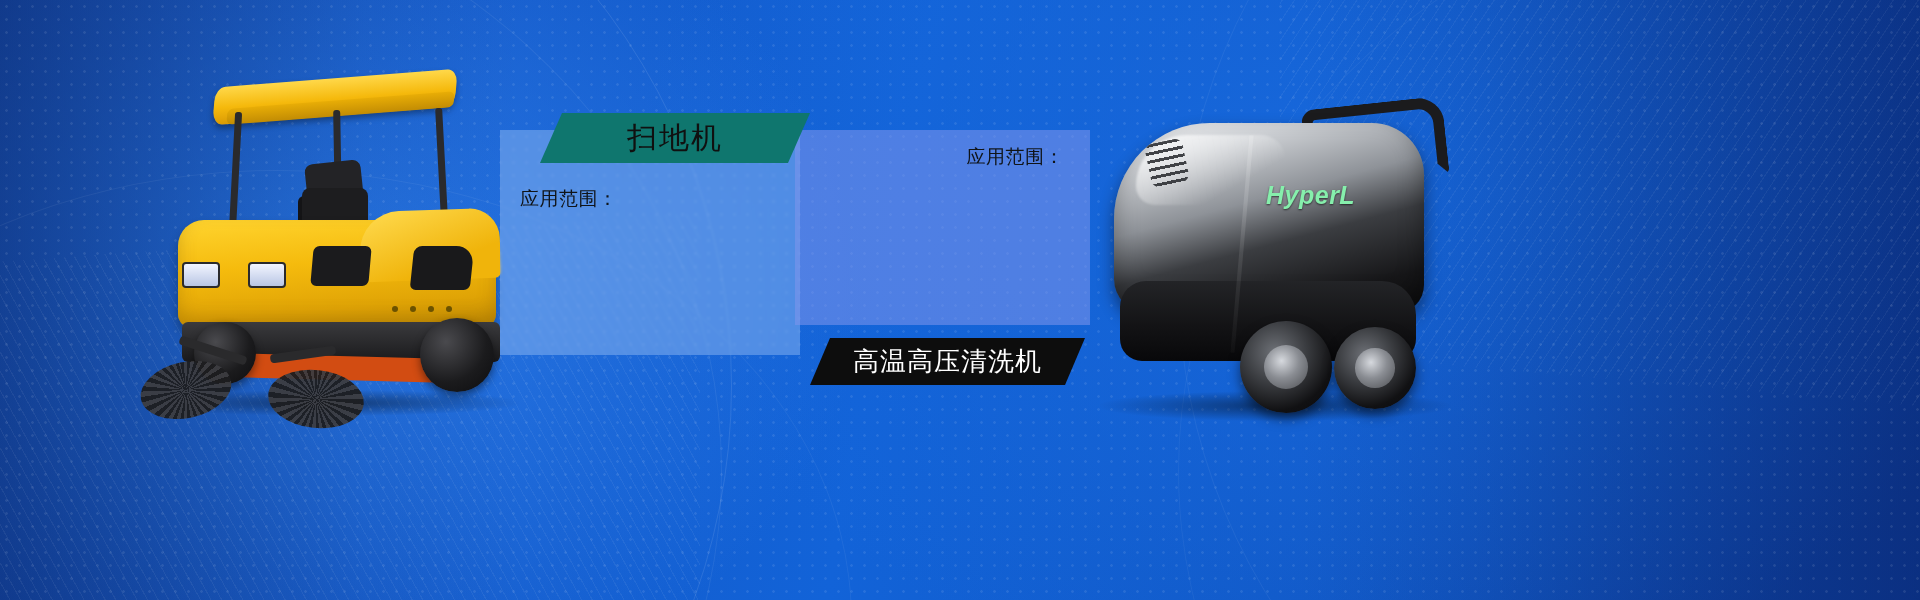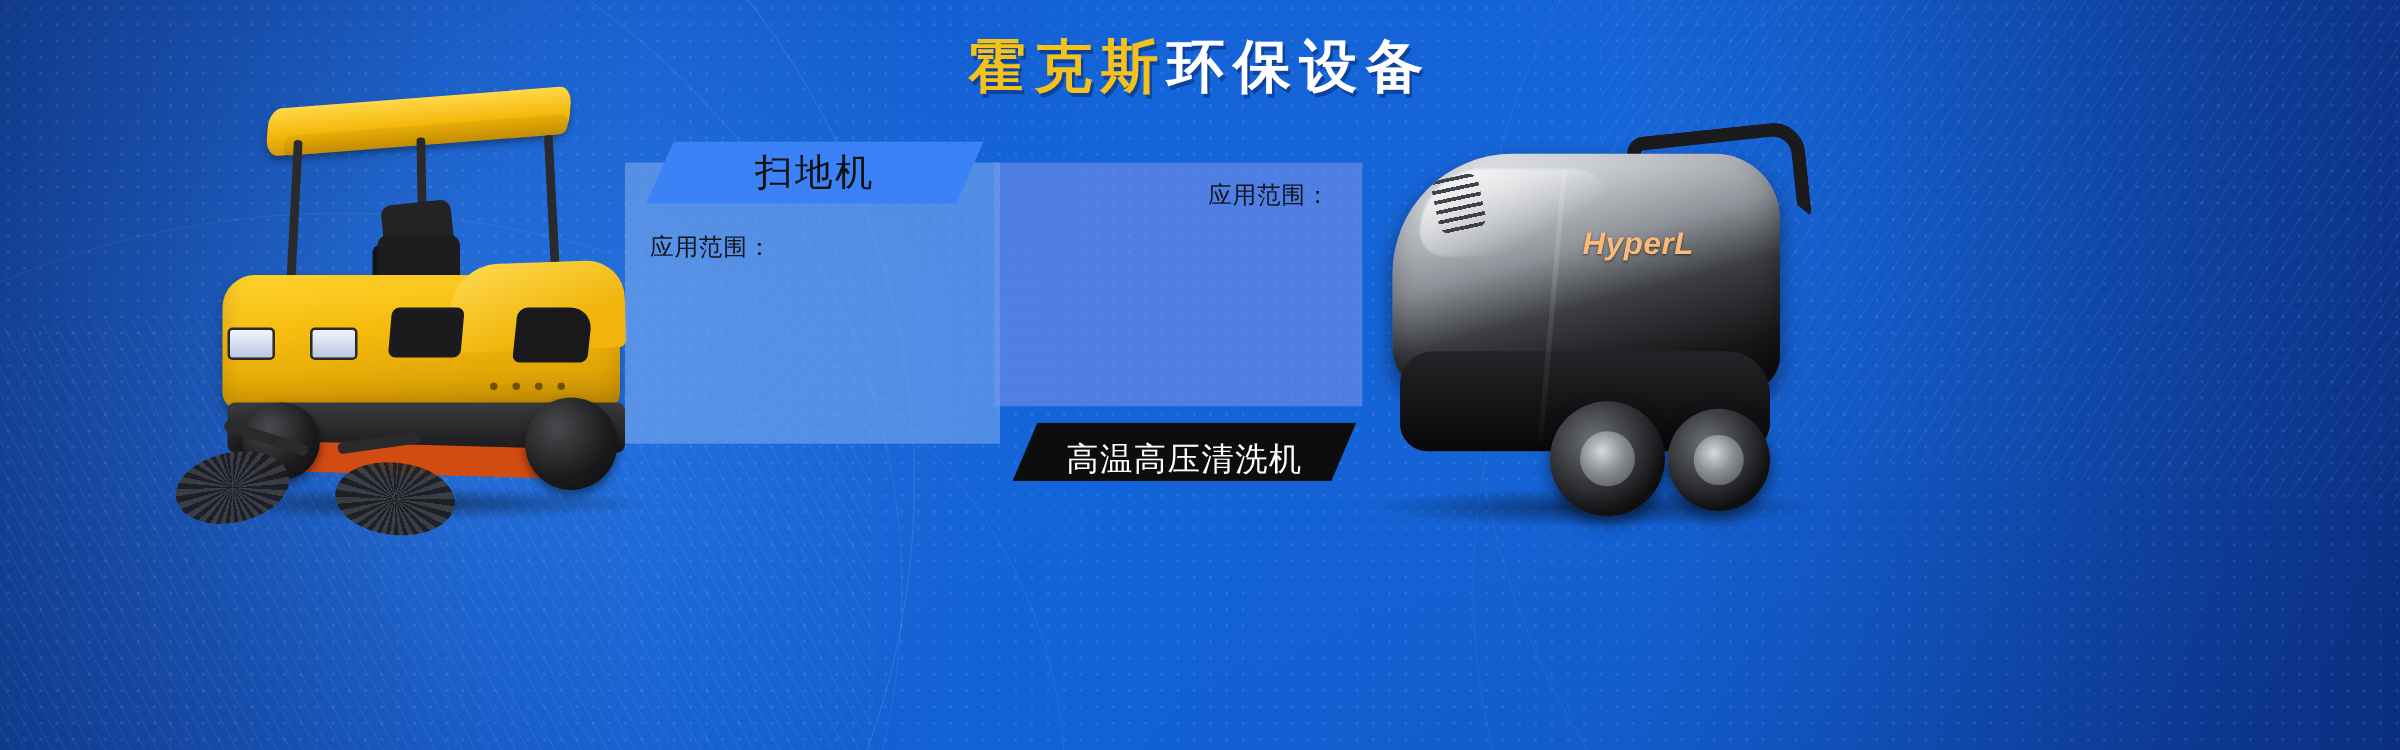--- a/index.html
+++ b/index.html
@@ -112,25 +112,25 @@
     left: 795px;
     top: 130px;
     width: 295px;
     height: 195px;
     background: rgba(128,150,236,0.55);
   }
 
   
   .tag-yellow {
     position: absolute;
-    left: 517px;
+    left: 540px;
     top: 113px;
     width: 270px;
     height: 50px;
-    background: #3b82f6;
+    background: #0f766e;
     clip-path: polygon(22px 0, 100% 0, calc(100% - 22px) 100%, 0 100%);
     display: flex;
     align-items: center;
     justify-content: center;
   }
   .tag-yellow .tag-label {
     font-size: 30px;
     font-weight: 500;
     color: #101010;
     letter-spacing: 2px;
@@ -139,21 +139,21 @@
   
   .tag-black {
     position: absolute;
     left: 810px;
     top: 338px;
     width: 275px;
     height: 47px;
     background: #0d0d0d;
     clip-path: polygon(20px 0, 100% 0, calc(100% - 20px) 100%, 0 100%);
     display: flex;
-    align-items: flex-end;
+    align-items: center;
     justify-content: center;
   }
   .tag-black .tag-label {
     font-size: 26px;
     font-weight: 500;
     color: #ffffff;
     letter-spacing: 1px;
   }
 
   
@@ -279,21 +279,21 @@
     border-radius: 80px 40px 30px 30px;
     filter: blur(1px);
   }
   .ws-vents {
     position: absolute; left: 58px; top: 46px; width: 38px; height: 44px;
     background: repeating-linear-gradient(180deg, #2e3034 0px, #2e3034 3px, rgba(0,0,0,0) 3px, rgba(0,0,0,0) 8px);
     border-radius: 8px; transform: rotate(-12deg); opacity: 0.9;
   }
   .ws-brand {
     position: absolute; left: 176px; top: 86px;
-    color: #fdba74; font-size: 25px; font-style: italic; font-weight: bold;
+    color: #86efac; font-size: 25px; font-style: italic; font-weight: bold;
     letter-spacing: 0.5px;
     text-shadow: 0 1px 2px rgba(0,0,0,0.6);
   }
   .ws-lowerbody {
     position: absolute; left: 30px; top: 186px; width: 296px; height: 80px;
     background: linear-gradient(180deg, #232427 0%, #121214 60%, #08080a 100%);
     border-radius: 26px 34px 22px 22px;
   }
   .ws-seam {
     position: absolute; left: 150px; top: 40px; width: 4px; height: 218px;
@@ -326,23 +326,20 @@
   <div class="bg-dark-right"></div>
   <div class="bg-swoosh sw1"></div>
   <div class="bg-swoosh sw2"></div>
   <div class="bg-swoosh sw3"></div>
   <div class="bg-swoosh sw4"></div>
   <div class="bg-swoosh sw5"></div>
   <div class="bg-streaks"></div>
   <div class="bg-streaks2"></div>
   <div class="bg-dot-grid"></div>
 
-  <div class="headline">
-    <span class="hl-yellow">霍克斯</span><span class="hl-white">环保设备</span>
-  </div>
 
   <div class="sweeper">
     <div class="sw-shadow"></div>
     <div class="sw-canopy"></div>
     <div class="sw-canopy2"></div>
     <div class="sw-post p1"></div>
     <div class="sw-post p2"></div>
     <div class="sw-post p3"></div>
     <div class="sw-seat-back"></div>
     <div class="sw-seat"></div>

